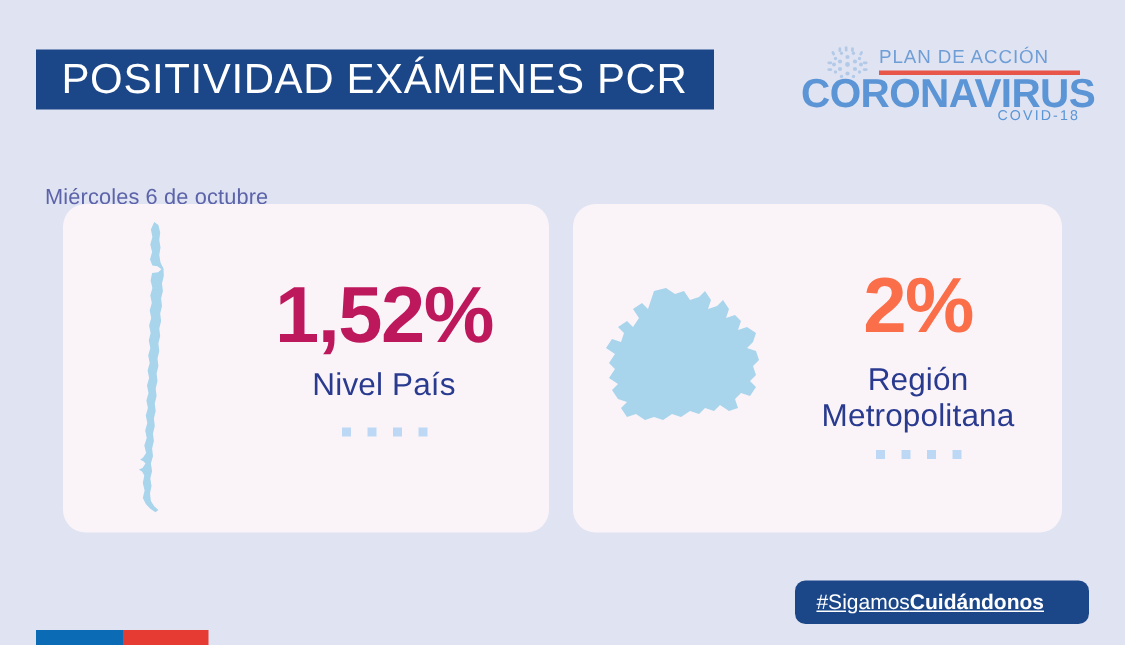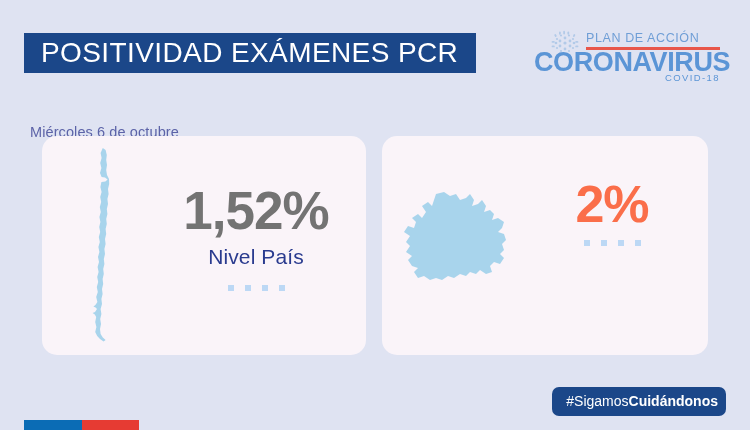--- a/index.html
+++ b/index.html
@@ -150,21 +150,21 @@
   #nivel-pais-block { left: 104px; width: 220px; top: 48px; }
   #region-metro-block { left: 134px; width: 192px; top: 42px; }
 
   .stat-value {
     font-size: 53px;
     font-weight: bold;
     line-height: 1;
     letter-spacing: -1px;
     display: block;
   }
-  #nivel-pais-value { color: #737373; }
+  #nivel-pais-value { color: #be185d; }
   #region-metro-value { color: #fa6e4a; font-size: 52px; }
 
   .stat-label {
     display: block;
     color: #2a3b8f;
     font-size: 21px;
     line-height: 24px;
     margin-top: 8px;
     letter-spacing: 0.1px;
   }
@@ -183,25 +183,26 @@
   }
   #region-metro-dots { margin-top: 10px; }
 
   
   #footer-hashtag-badge {
     position: absolute;
     right: 24px;
     bottom: 14px;
     background: #1b4789;
     border-radius: 7px;
-    padding: 7px 8px 8px 14px;
+    padding: 7px 30px 8px 14px;
     color: #ffffff;
     font-size: 14px;
     white-space: nowrap;
     line-height: 1;
+    text-decoration: underline;
   }
   #footer-hashtag-badge .hash-light { font-weight: 400; }
   #footer-hashtag-badge .hash-bold  { font-weight: bold; }
 
   #gov-logo {
     position: absolute;
     left: 24px;
     bottom: 0;
     width: 115px;
     height: 10px;
@@ -308,20 +309,21 @@
           L100 76 L94 74 L90 78 L92 84 L86 86 L80 82 L76 86 L70 84 L66 88
           L60 86 L54 90 L48 88 L42 92 L36 90 L30 92 L24 88 L18 90 L14 84
           L18 80 L12 78 L8 72 L12 68 L6 64 L10 58 L6 54 L10 48 L4 44
           L8 38 L14 40 L16 34 L12 30 L18 26 L22 30 L26 24 L22 18 L28 14
           L32 18 L34 12 Z"></path>
       </svg>
     </div>
 
     <div class="stat-block" id="region-metro-block">
       <span class="stat-value" id="region-metro-value">2%</span>
+      <span class="stat-label" id="region-metro-label">Región Metropolitana</span>
       <div class="dots-row" id="region-metro-dots">
         <span class="dot"></span>
         <span class="dot"></span>
         <span class="dot"></span>
         <span class="dot"></span>
       </div>
     </div>
 
   </div>
 </div>

